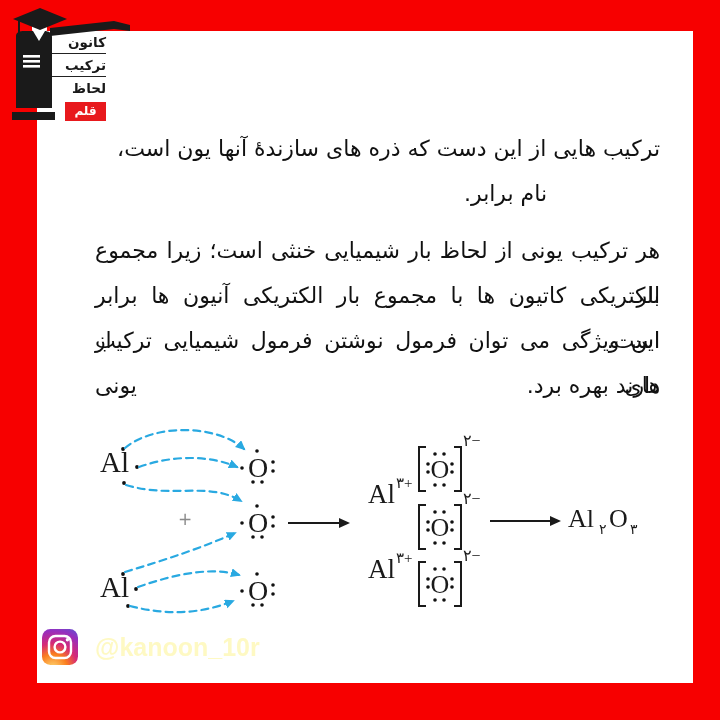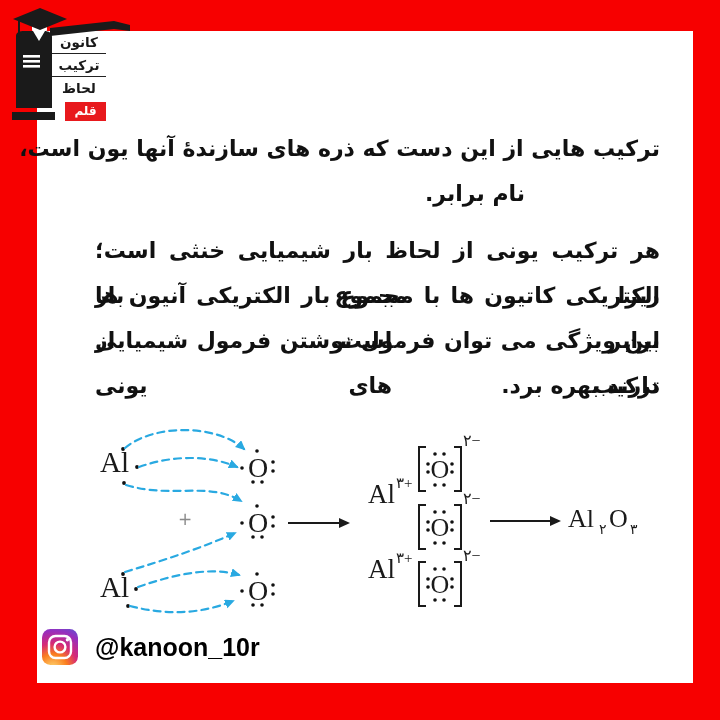--- a/index.html
+++ b/index.html
@@ -11,46 +11,46 @@
   }
   .canvas{position:relative;width:720px;height:720px;background:#f70000;overflow:hidden;}
   .panel{position:absolute;left:37px;top:31px;width:656px;height:652px;background:#ffffff;}
 
   
   .logo{position:absolute;left:6px;top:2px;width:130px;height:120px;}
   .logo-fig{position:absolute;left:0;top:0;}
   .logo-text{position:absolute;left:46px;top:29px;width:54px;direction:rtl;}
   .logo-row{
     height:22px;line-height:22px;font-size:13.5px;font-weight:bold;
-    color:#1a1a1a;text-align:center;
+    color:#1a1a1a;text-align:right;
   }
   .logo-row.sep{border-bottom:1.5px solid #222;}
   .logo-badge{
     position:relative;margin-top:3px;width:41px;height:19px;line-height:19px;
     color:#fff;font-size:12px;font-weight:bold;text-align:center;
   }
 
   
   .text-block{
     position:absolute;left:95px;top:126px;width:565px;
-    direction:rtl;color:#111;font-weight:bold;font-size:22px;
+    direction:rtl;color:#111;font-weight:normal;font-size:22px;
   }
   .tline{height:45px;line-height:45px;text-align:right;white-space:nowrap;}
   .tline.just{text-align:justify;text-align-last:justify;white-space:normal;height:45px;overflow:visible;}
   .p2{margin-top:12px;}
 
   
   .diagram{position:absolute;left:60px;top:415px;}
   .chem{font-family:"Liberation Serif","DejaVu Serif",serif;fill:#1a1a1a;}
 
   
   .insta{position:absolute;left:42px;top:629px;}
   .handle{
     position:absolute;left:95px;top:629px;height:37px;line-height:37px;
-    font-size:25px;font-weight:bold;color:#000000;
+    font-size:25px;font-weight:bold;color:#fef9c3;
     font-family:"Liberation Sans","DejaVu Sans",sans-serif;
   }
 </style>
 </head>
 <body style="background: rgb(247, 0, 0);">
 
 <div class="canvas" style="background: rgb(247, 0, 0);">
 
   <div class="panel"></div>
 

